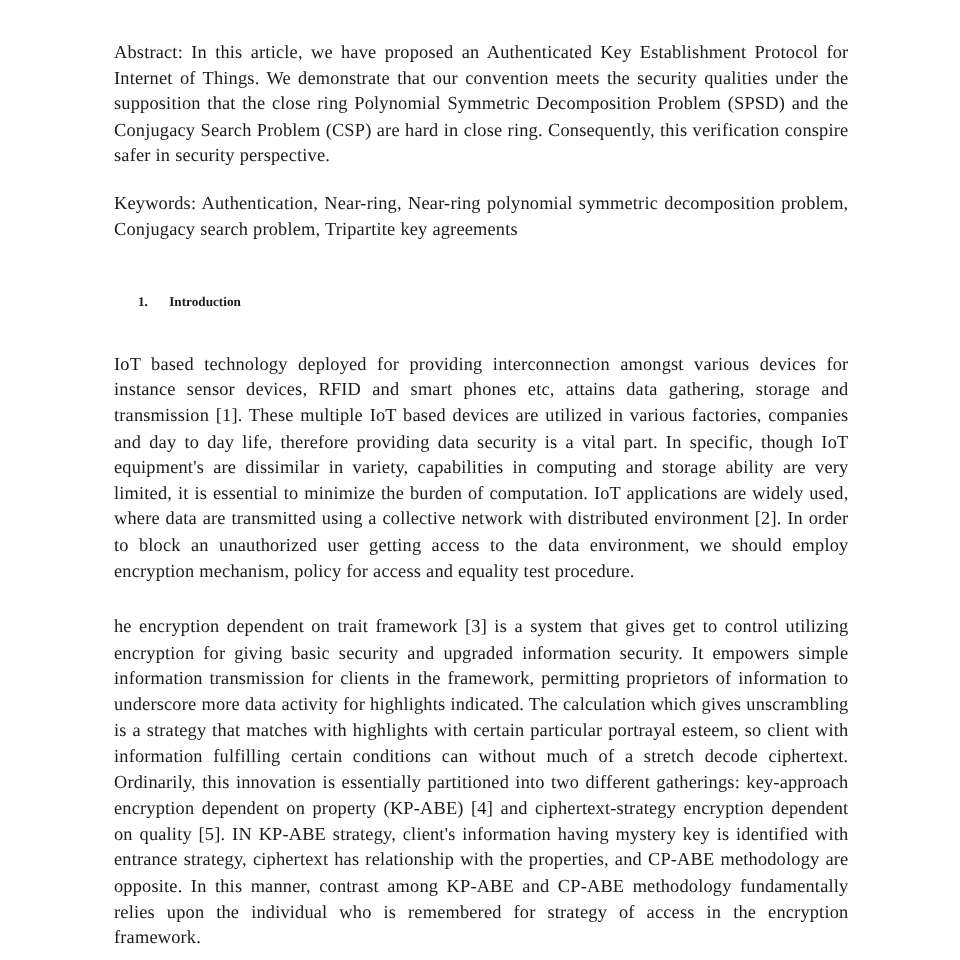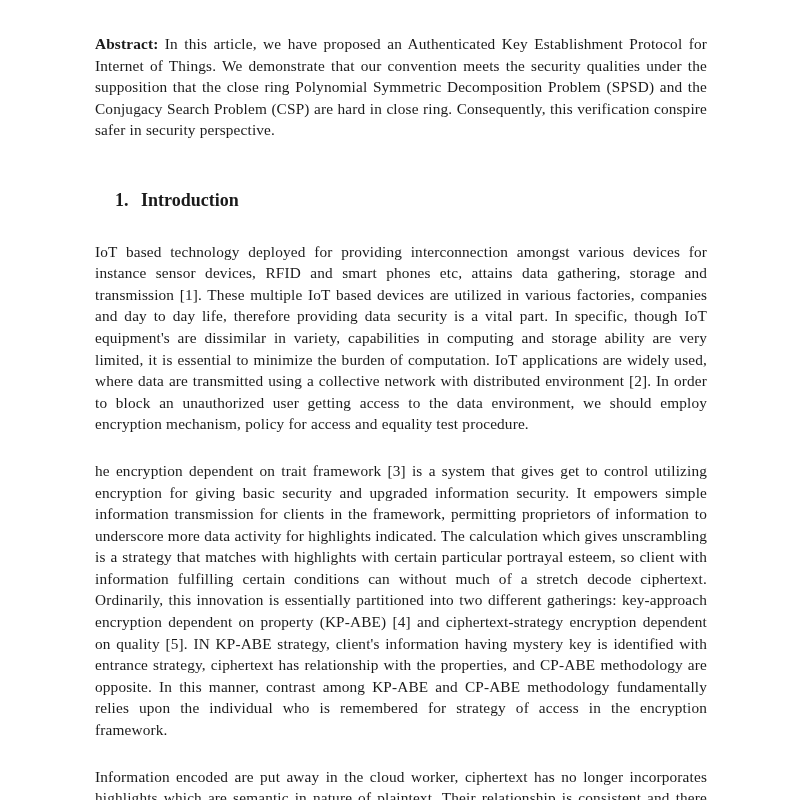--- a/index.html
+++ b/index.html
@@ -35,27 +35,27 @@
     text-justify: inter-word;
     letter-spacing: 0.01em;
     word-spacing: 0.01em;
     -webkit-font-smoothing: antialiased;
   }
   .para.tight {
     margin-bottom: 0;
     margin-top: 12px;
   }
   .lead {
-    font-weight: bold;
+    font-weight: normal;
   }
   .gap-abstract { height: 9px; }
   .heading {
     margin: 0;
     padding: 0;
-    font-size: 18px;
+    font-size: 11px;
     line-height: 21.6px;
     font-weight: bold;
     text-align: left;
   }
   .heading .num {
     display: inline-block;
     width: 26px;
     margin-left: 20px;
   }
   .spacer-before-heading { height: 31px; }
@@ -69,20 +69,21 @@
 </head>
 <body>
 
 <div class="page">
   <div class="column">
 
     <p class="para"><span class="lead">Abstract:</span><span> In this article, we have proposed an Authenticated Key Establishment Protocol for Internet of Things. We demonstrate that our convention meets the security qualities under the supposition that the close ring Polynomial Symmetric Decomposition Problem (SPSD) and the Conjugacy Search Problem (CSP) are hard in close ring. Consequently, this verification conspire safer in security perspective.</span></p>
 
     <div class="gap-abstract"></div>
 
+    <p class="para"><span class="lead">Keywords:</span><span> Authentication, Near-ring, Near-ring polynomial symmetric decomposition problem, Conjugacy search problem, Tripartite key agreements</span></p>
 
     <div class="spacer-before-heading"></div>
 
     <h2 class="heading"><span class="num">1.</span><span>Introduction</span></h2>
 
     <div class="spacer-after-heading"></div>
 
     <p class="para tight">IoT based technology deployed for providing interconnection amongst various devices for instance sensor devices, RFID and smart phones etc, attains data gathering, storage and transmission [1]. These multiple IoT based devices are utilized in various factories, companies and day to day life, therefore providing data security is a vital part. In specific, though IoT equipment's are dissimilar in variety, capabilities in computing and storage ability are very limited, it is essential to minimize the burden of computation. IoT applications are widely used, where data are transmitted using a collective network with distributed environment [2]. In order to block an unauthorized user getting access to the data environment, we should employ encryption mechanism, policy for access and equality test procedure.</p>
 
     <div class="spacer-para"></div>

